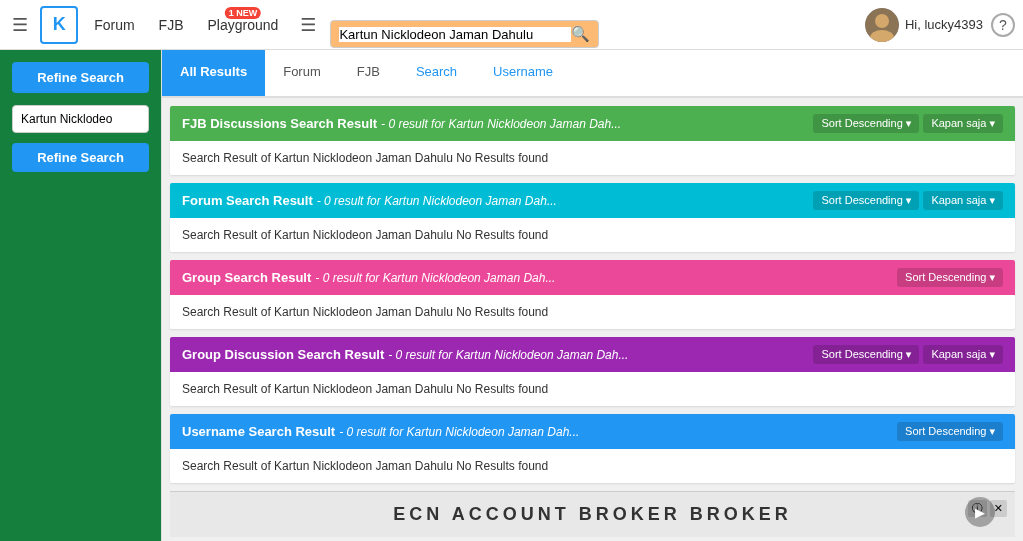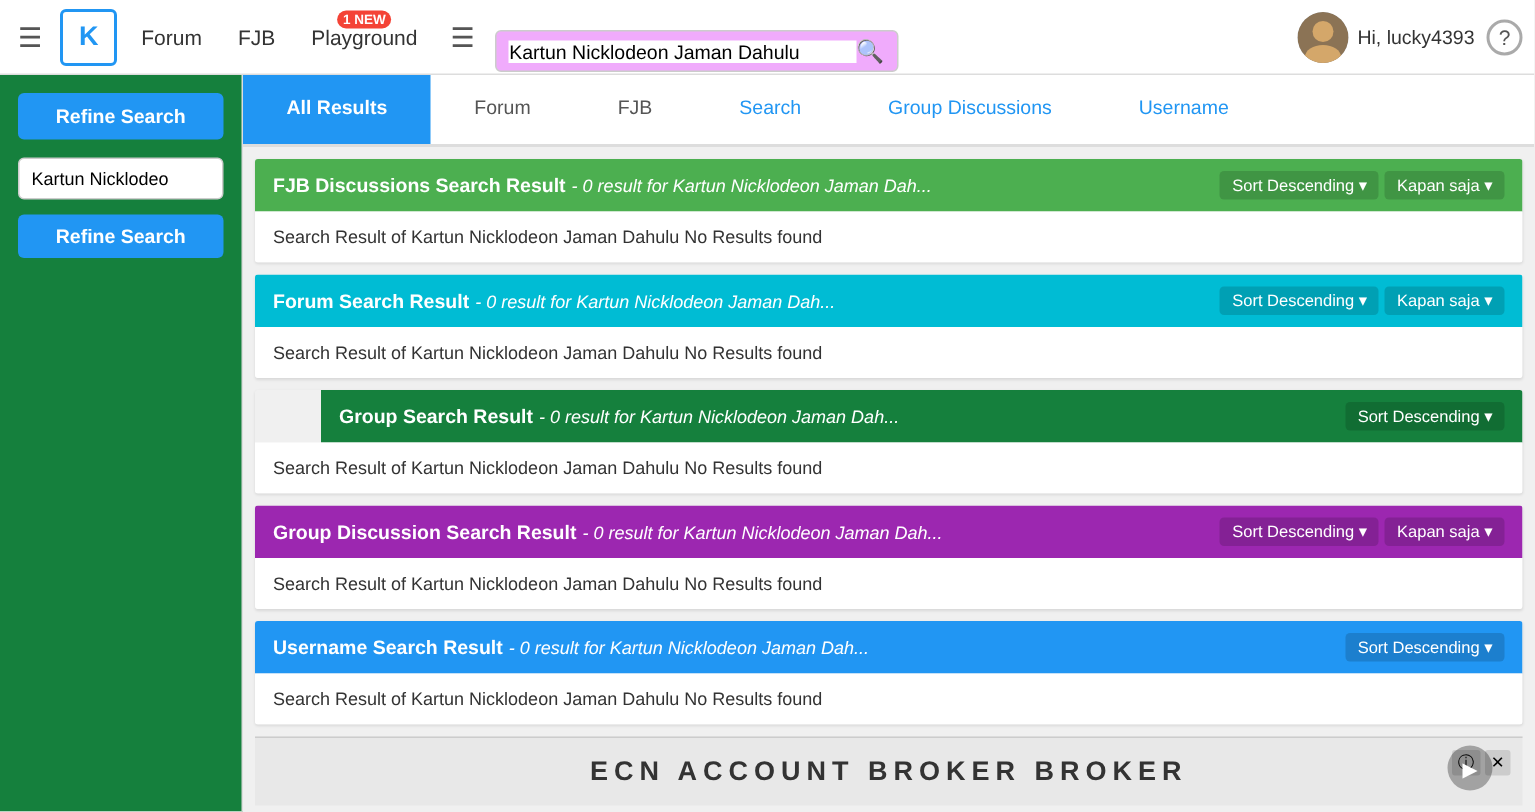--- a/index.html
+++ b/index.html
@@ -18,21 +18,21 @@
     }
     .nav-link { color: #333; text-decoration: none; padding: 0 8px; font-size: 14px; cursor: pointer; }
     .playground-wrap { position: relative; display: inline-block; }
     .badge-new {
       position: absolute; top: -10px; left: 50%; transform: translateX(-50%);
       background: #f44336; color: #fff; font-size: 9px; font-weight: bold;
       padding: 1px 4px; border-radius: 8px; white-space: nowrap;
     }
     .search-box {
       display: flex; align-items: center; border: 1px solid #ccc;
-      border-radius: 4px; padding: 4px 8px; flex: 1; max-width: 320px; background: #f0abfc; margin-top: 19px;
+      border-radius: 4px; padding: 4px 8px; flex: 1; max-width: 320px; background: #fdba74; margin-top: 19px;
     }
     .search-input { border: none; outline: none; font-size: 13px; flex: 1; }
     .search-icon { color: #555; font-size: 15px; cursor: pointer; }
     .spacer { flex: 1; }
     .user-area { display: flex; align-items: center; gap: 6px; cursor: pointer; }
     .avatar {
       width: 34px; height: 34px; border-radius: 50%; background: #aaa;
       overflow: hidden; display: flex; align-items: center; justify-content: center;
       font-size: 11px; color: #fff;
     }
@@ -61,41 +61,41 @@
     }
 
     
     .main-content { flex: 1; padding: 0; background: #f0f0f0; overflow: hidden; }
 
     
     .tabs-bar {
       display: flex; background: #fff; border-bottom: 2px solid #ddd;
     }
     .tab {
-      padding: 14px 29px; cursor: pointer; font-size: 13px; color: #555;
+      padding: 14px 18px; cursor: pointer; font-size: 13px; color: #555;
       border-bottom: 3px solid transparent; white-space: nowrap;
     }
     .tab.active { background: #2196F3; color: #fff; font-weight: bold; }
 
     
     .results-area { padding: 8px 8px 0 8px; }
     .result-block { margin-bottom: 8px; border-radius: 2px; overflow: hidden; box-shadow: 0 1px 2px rgba(0,0,0,0.1); }
 
     .result-header {
       display: flex; align-items: center; justify-content: space-between;
       padding: 8px 12px; color: #fff; font-size: 12px;
     }
     .result-header-left { display: flex; align-items: center; gap: 4px; flex-wrap: wrap; }
     .result-header-right { display: flex; align-items: center; gap: 4px; white-space: nowrap; }
     .result-title { font-weight: bold; font-size: 13px; }
     .result-subtitle { font-style: italic; font-size: 12px; }
 
     .fjb-header { background: #4CAF50; }
     .forum-header { background: #00BCD4; }
-    .group-header { background: #15803d; margin-left: 44px; }
+    .group-header { background: #ec4899; }
     .group-disc-header { background: #9C27B0; }
     .username-header { background: #2196F3; }
 
     .sort-btn {
       background: rgba(0,0,0,0.15); border: none; color: #fff; padding: 3px 8px;
       border-radius: 3px; cursor: pointer; font-size: 11px; display: flex; align-items: center; gap: 2px;
     }
     .kapan-btn {
       background: rgba(0,0,0,0.15); border: none; color: #fff; padding: 3px 8px;
       border-radius: 3px; cursor: pointer; font-size: 11px; display: flex; align-items: center; gap: 2px;
@@ -160,21 +160,20 @@
     <button class="sidebar-btn">Refine Search</button>
   </div>
 
   <div class="main-content">
 
     <div class="tabs-bar">
       <div class="tab active">All Results</div>
       <div class="tab">Forum</div>
       <div class="tab">FJB</div>
       <div class="tab" style="color:#2196F3;">Search</div>
-      <div class="tab" style="color:#2196F3;">Group Discussions</div>
       <div class="tab" style="color:#2196F3;">Username</div>
     </div>
 
     <div class="results-area">
 
       <div class="result-block">
         <div class="result-header fjb-header">
           <div class="result-header-left">
             <span class="result-title">FJB Discussions Search Result</span>
             <span class="result-subtitle">- 0 result for <em>Kartun Nicklodeon Jaman Dah...</em></span>

